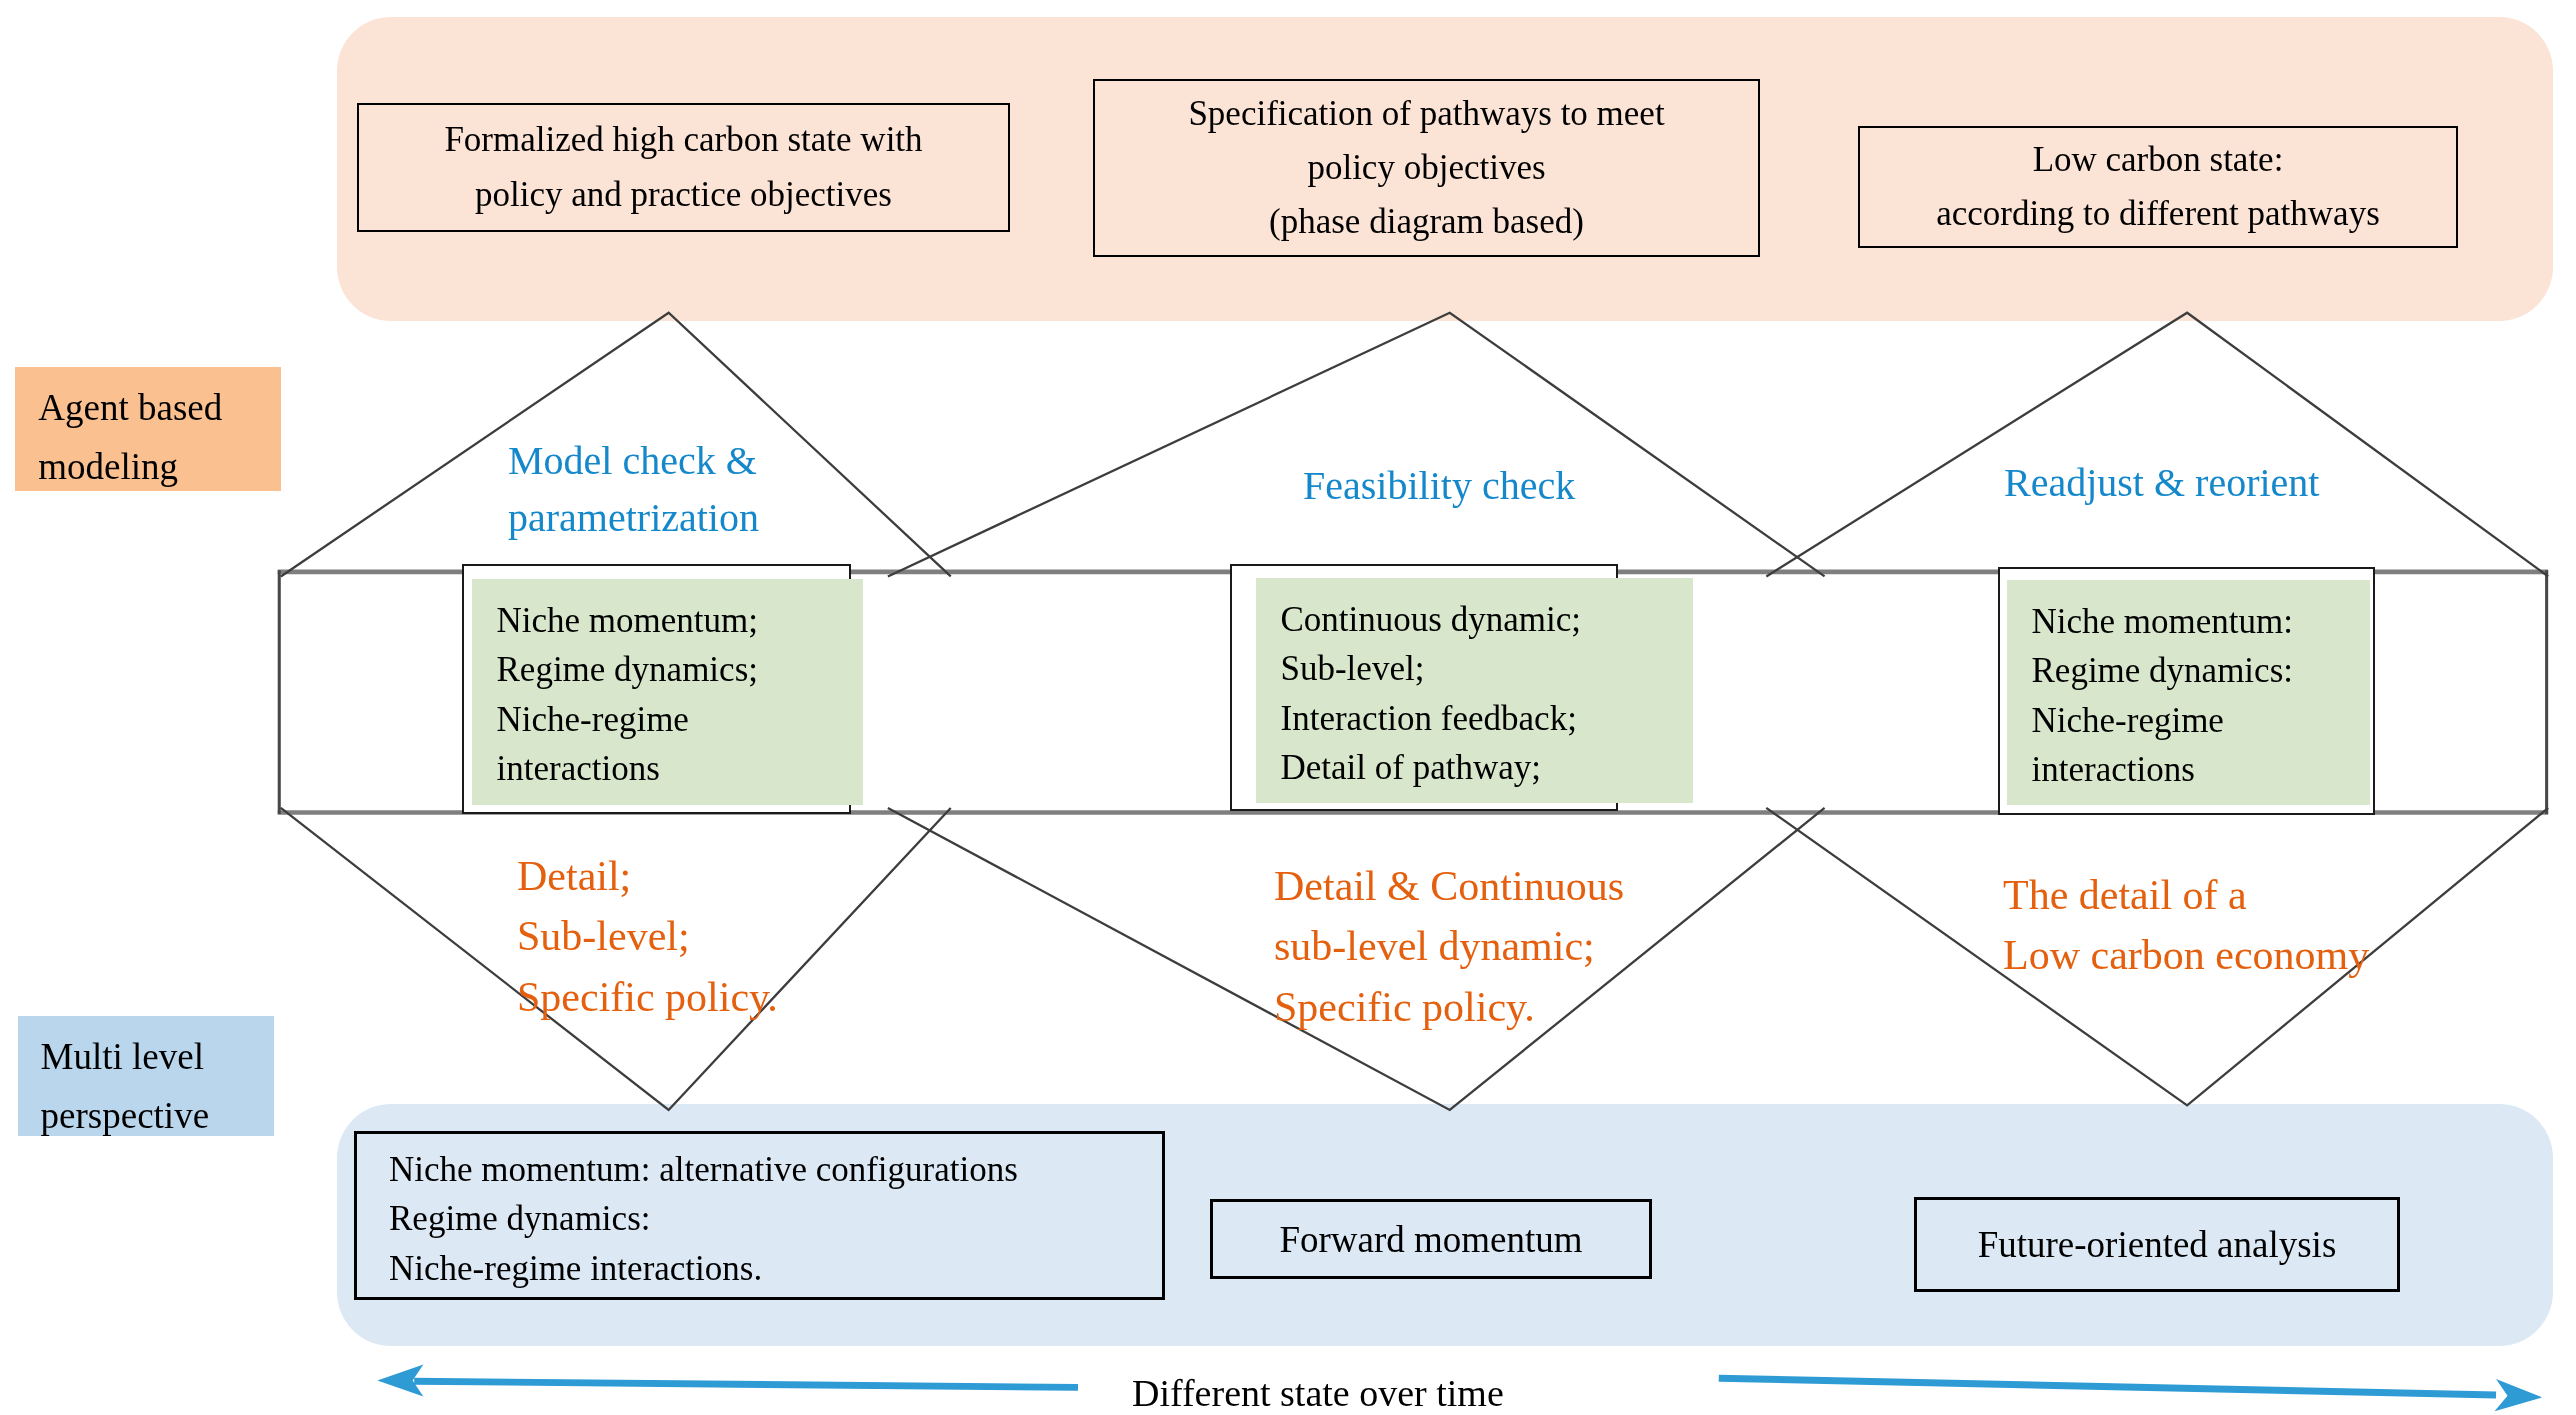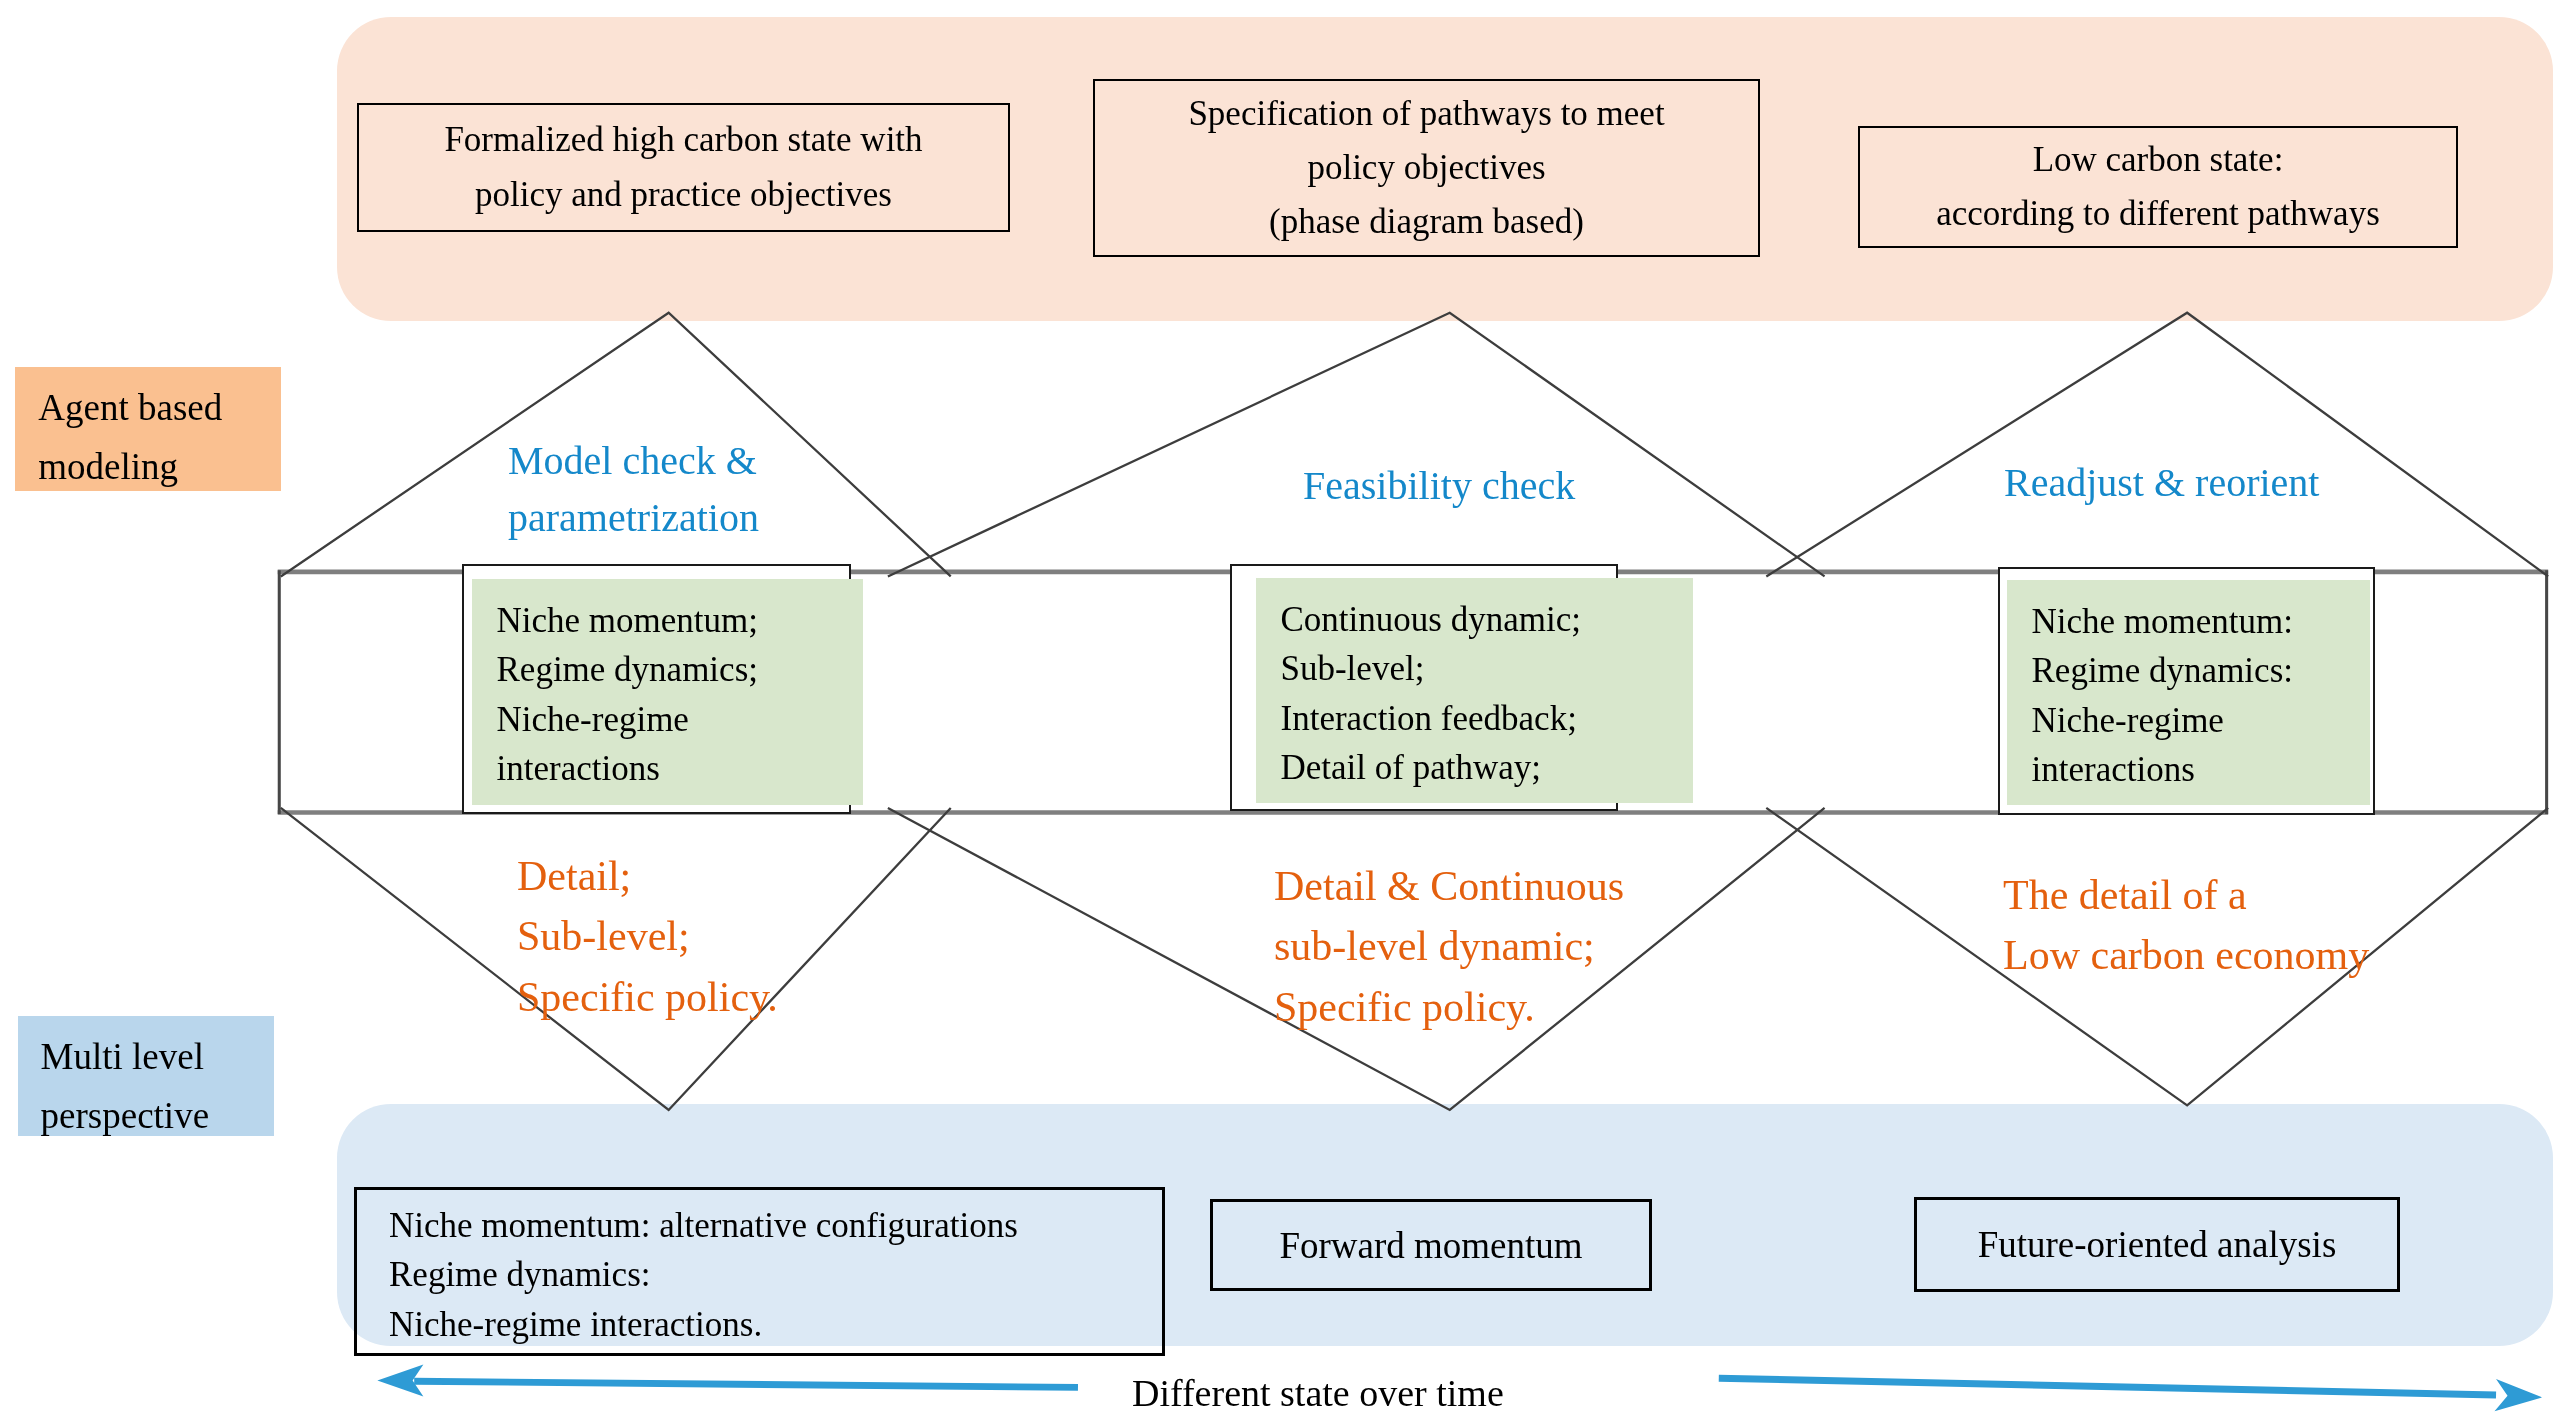--- a/index.html
+++ b/index.html
@@ -104,22 +104,22 @@
 
   <div class="abs orange-text" style="left:517px;top:846px;width:460px;">Detail;
 Sub-level;
 Specific policy.</div>
   <div class="abs orange-text" style="left:1274px;top:856px;width:491px;">Detail &amp; Continuous
 sub-level dynamic;
 Specific policy.</div>
   <div class="abs orange-text" style="left:2003px;top:865px;width:491px;">The detail of a
 Low carbon economy</div>
 
-  <div class="abs bottom-box bb-left" style="left:354px;top:1187px;width:811px;height:169px;">Niche momentum: alternative configurations
+  <div class="abs bottom-box bb-left" style="left:354px;top:1131px;width:811px;height:169px;">Niche momentum: alternative configurations
 Regime dynamics:
 Niche-regime interactions.</div>
-  <div class="abs bottom-box bb-center" style="left:1210px;top:1199px;width:442px;height:92px;">Forward momentum</div>
+  <div class="abs bottom-box bb-center" style="left:1210px;top:1199px;width:442px;height:80px;">Forward momentum</div>
   <div class="abs bottom-box bb-center" style="left:1914px;top:1197px;width:486px;height:95px;">Future-oriented analysis</div>
 
   <div class="abs timeline-label" style="left:1132px;top:1371px;width:498px;">Different state over time</div>
 
 </div>
 
 
 </body></html>

